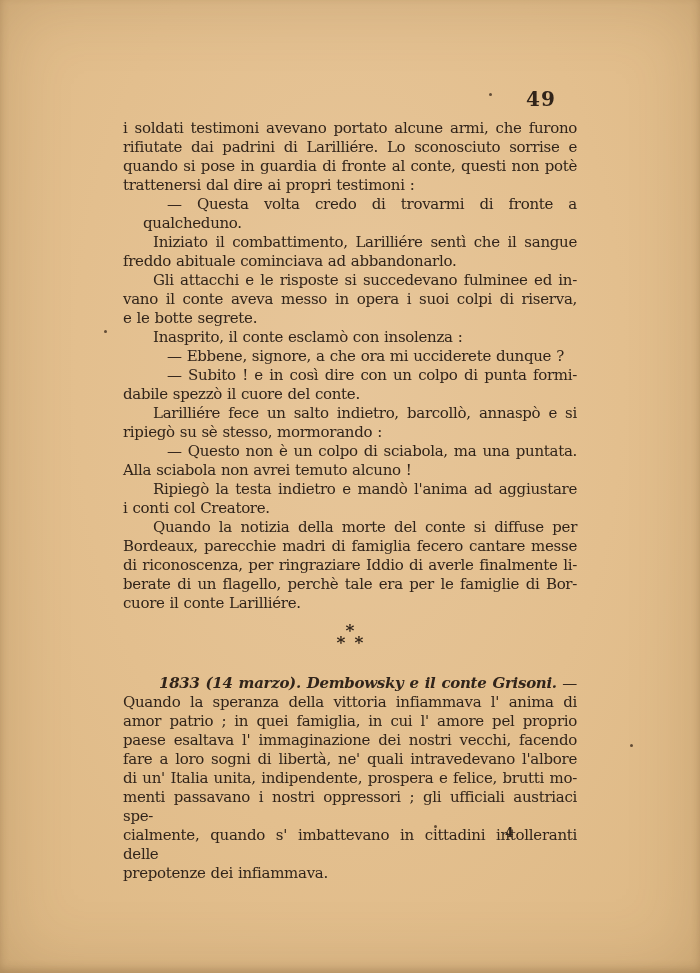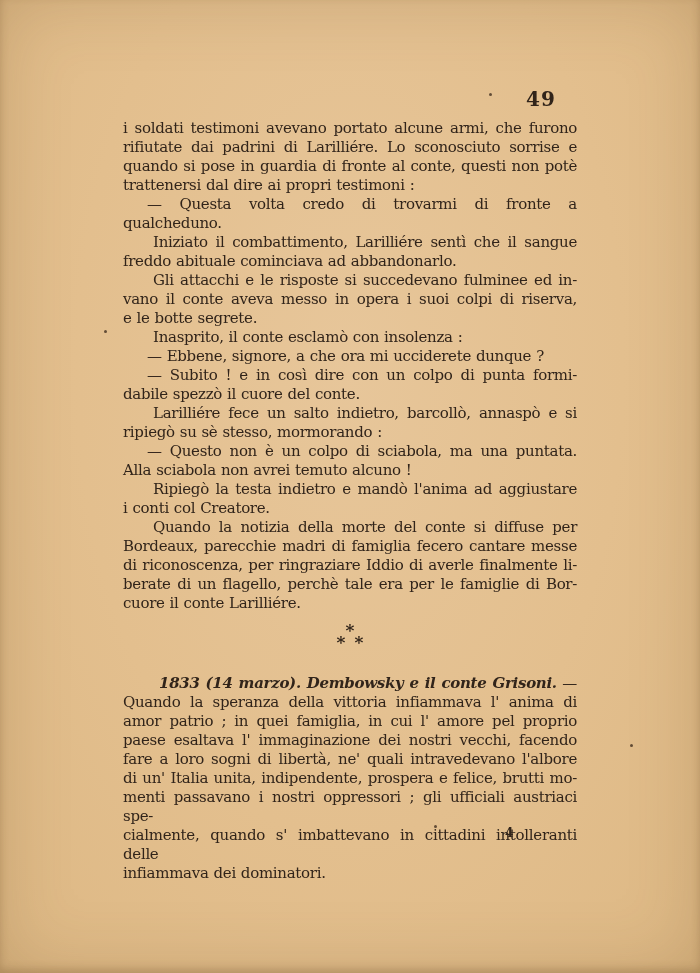--- a/index.html
+++ b/index.html
@@ -30,21 +30,21 @@
     font-size:15px;
     line-height:19px;
     letter-spacing:-0.3px;
     word-spacing:0.5px;
     text-align:justify;
     text-align-last:justify;
     white-space:normal;
   }
   .line.last { text-align-last:left; }
   .line.ind  { text-indent:30px; }
-  .line.dia  { text-indent:24px; }
+  .line.dia  { text-indent:24px;margin-left:20px; }
   .line.h-ind{ text-indent:36px; }
 
   .it { font-style:italic; font-weight:bold; }
 
   .asterism {
     position:absolute; left:123px; top:624px; width:454px;
     text-align:center; font-size:17px; font-weight:bold; color:#31241a;
   }
   .asterism .row { display:block; line-height:12px; }
   .asterism .row2 span + span { margin-left:9px; }
@@ -106,21 +106,21 @@
       <span class="it">1833 (14 marzo). Dembowsky e il conte Grisoni.</span>
       <span>—</span>
     </div>
     <div class="line">Quando la speranza della vittoria infiammava l' anima di</div>
     <div class="line">amor patrio ; in quei famiglia, in cui l' amore pel proprio</div>
     <div class="line">paese esaltava l' immaginazione dei nostri vecchi, facendo</div>
     <div class="line">fare a loro sogni di libertà, ne' quali intravedevano l'albore</div>
     <div class="line">di un' Italia unita, indipendente, prospera e felice, brutti mo-</div>
     <div class="line">menti passavano i nostri oppressori ; gli ufficiali austriaci spe-</div>
     <div class="line">cialmente, quando s' imbattevano in cittadini intolleranti delle</div>
-    <div class="line last">infiammava dei dominatori.</div>
+    <div class="line last">prepotenze dei infiammava.</div>
   </div>
 
   <div class="signature-mark">4</div>
 
   <div class="speck" style="left:489px; top:93px;"></div>
   <div class="speck" style="left:434px; top:825px;"></div>
   <div class="speck" style="left:630px; top:744px;"></div>
   <div class="speck" style="left:104px; top:330px;"></div>
 </div>
 

